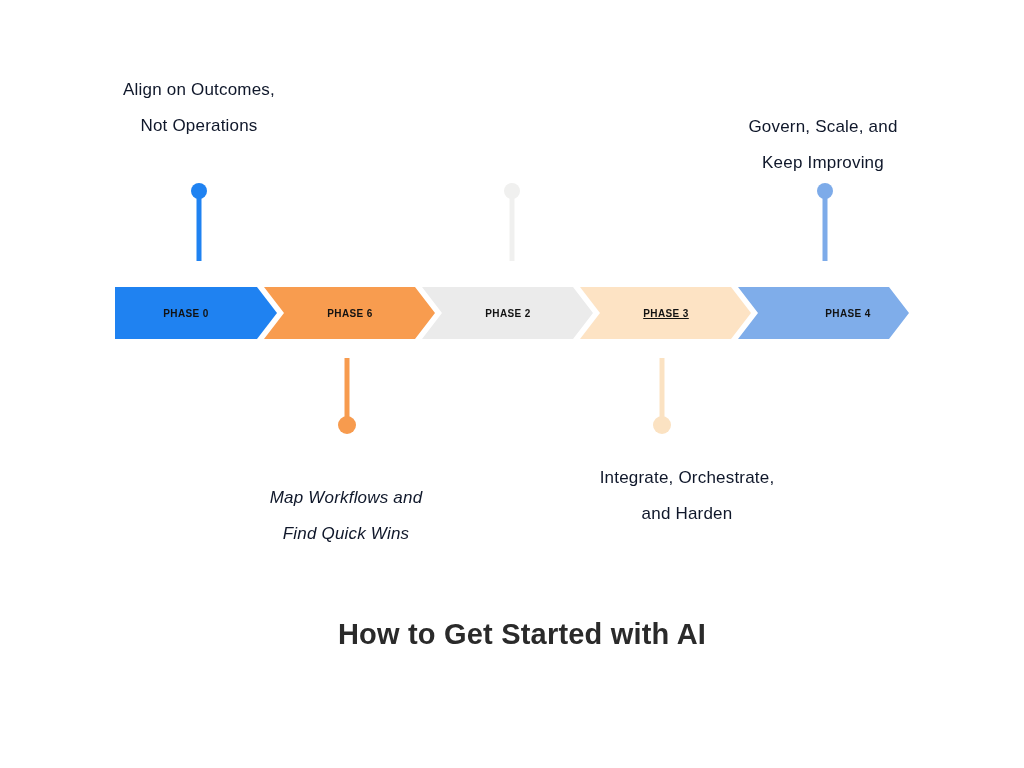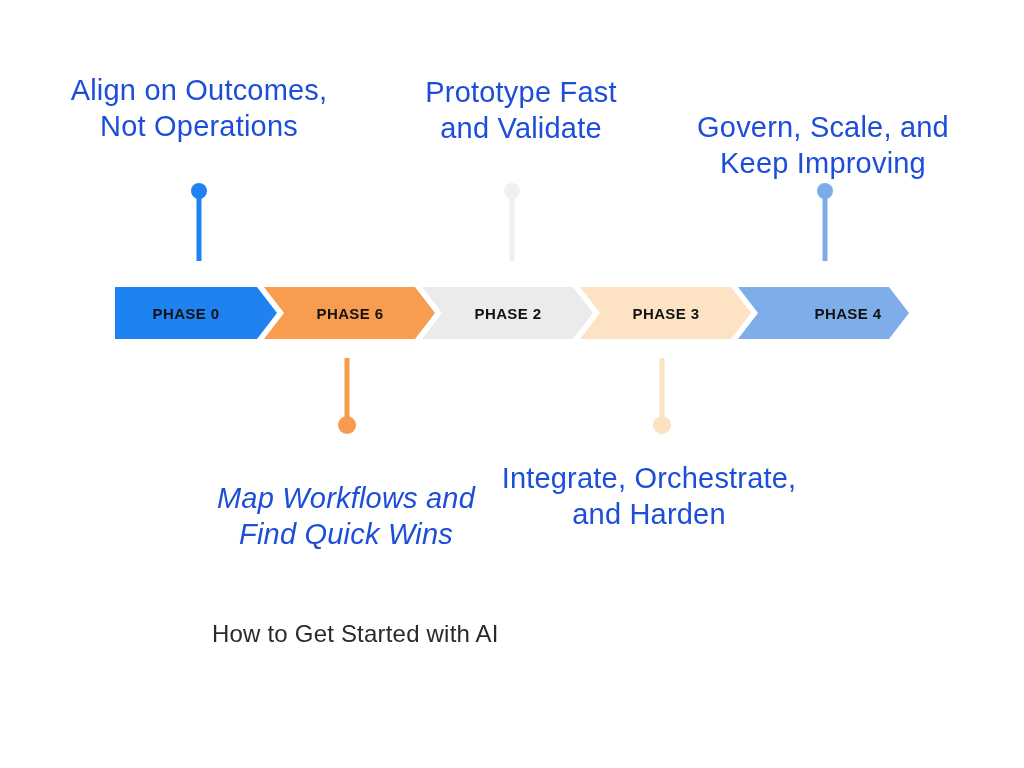--- a/index.html
+++ b/index.html
@@ -24,44 +24,45 @@
     left: 0; top: 0;
   }
   .phase-label {
     position: absolute;
     top: 287px;
     height: 52px;
     width: 140px;
     display: flex;
     align-items: center;
     justify-content: center;
-    font-size: 15px;
+    font-size: 10px;
     font-weight: 700;
     letter-spacing: 0.4px;
     color: #121212;
     white-space: nowrap;
   }
   .note {
     position: absolute;
     width: 320px;
     text-align: center;
-    font-size: 29px;
+    font-size: 17px;
     line-height: 36px;
     font-weight: 400;
-    color: #1d4ed8;
+    color: #0f172a;
     letter-spacing: 0.2px;
   }
   .title {
     position: absolute;
     left: 212px;
     top: 606px;
     width: 620px;
-    font-size: 24px;
+    text-align: center;
+    font-size: 29px;
     line-height: 56px;
-    font-weight: 400;
+    font-weight: 700;
     color: #2a2a2a;
     letter-spacing: 0.2px;
   }
 </style>
 </head>
 <body>
 
 <div class="stage">
 
   <svg class="diagram" width="1024" height="768" viewBox="0 0 1024 768">
@@ -84,44 +85,40 @@
     <line x1="662" y1="358" x2="662" y2="424" stroke-width="5" stroke="#fbe2c2"></line>
     <circle cx="662" cy="425" r="9" fill="#fbe2c2"></circle>
 
     <line x1="825" y1="192" x2="825" y2="261" stroke-width="5" stroke="#7dabe9"></line>
     <circle cx="825" cy="191" r="8" fill="#7dabe9"></circle>
   </svg>
 
   <div class="phase-label" style="left:116px;">PHASE 0</div>
   <div class="phase-label" style="left:280px;">PHASE 6</div>
   <div class="phase-label" style="left:438px;">PHASE 2</div>
-  <div class="phase-label" style="left:596px;">PHASE 3</div>
+  <div class="phase-label" style="left:596px;text-decoration:underline;">PHASE 3</div>
   <div class="phase-label" style="left:778px;">PHASE 4</div>
 
   <div class="note" style="left:39px; top:72px;">
     <div>Align on Outcomes,</div>
     <div>Not Operations</div>
   </div>
 
-  <div class="note" style="left:361px; top:74px;">
-    <div>Prototype Fast</div>
-    <div>and Validate</div>
-  </div>
 
   <div class="note" style="left:663px; top:72px;margin-top:37px;">
     <div>Govern, Scale, and</div>
     <div>Keep Improving</div>
   </div>
 
   <div class="note" style="left:186px; top:480px;font-style:italic;">
     <div>Map Workflows and</div>
     <div>Find Quick Wins</div>
   </div>
 
-  <div class="note" style="left:489px; top:460px;">
+  <div class="note" style="left:527px; top:460px;">
     <div>Integrate, Orchestrate,</div>
     <div>and Harden</div>
   </div>
 
   <div class="title">
     <div>How to Get Started with AI</div>
   </div>
 
 </div>
 

